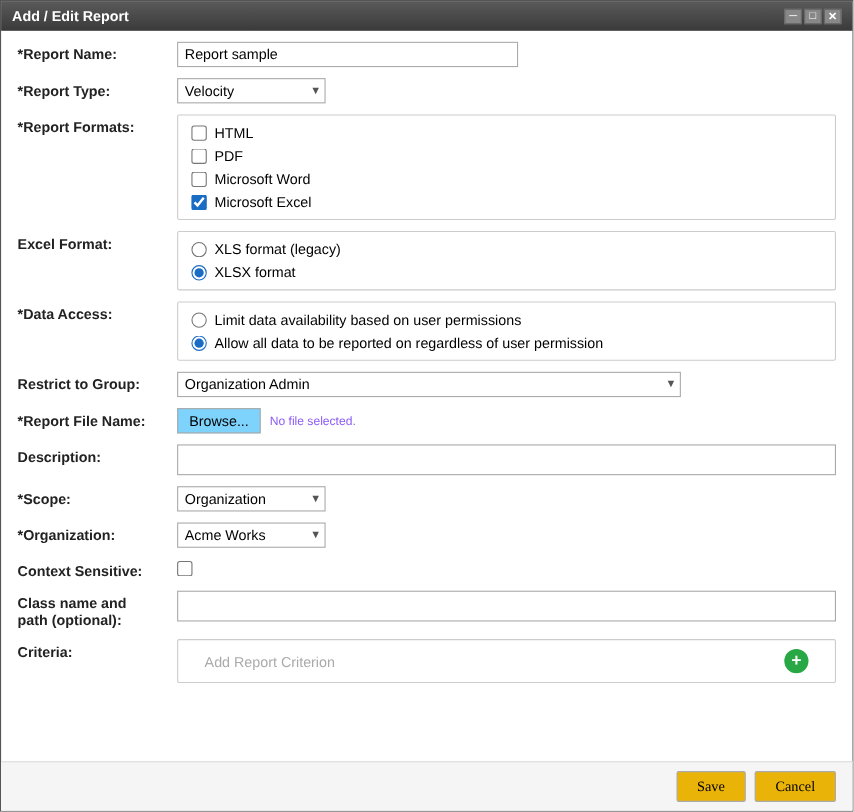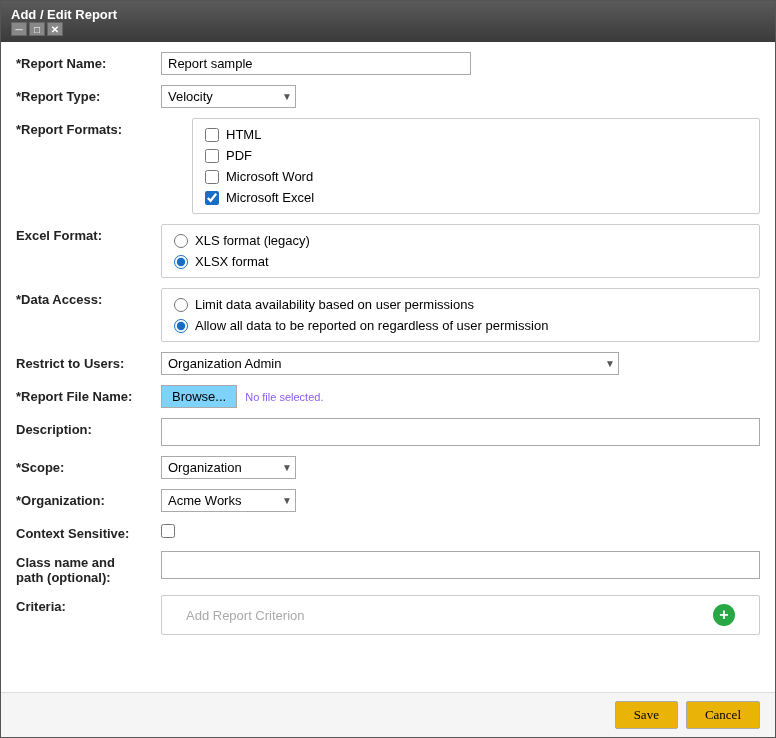--- a/index.html
+++ b/index.html
@@ -22,23 +22,22 @@
       flex-direction: column;
     }
     .title-bar {
       background: linear-gradient(to bottom, #5a5a5a, #3a3a3a);
       color: #fff;
       padding: 6px 10px;
       font-size: 13px;
       font-weight: bold;
       display: flex;
       justify-content: space-between;
-      align-items: flex-start;
+      align-items: center;
       flex-shrink: 0;
-      flex-direction: column;
     }
     .title-bar-controls {
       display: flex;
       gap: 2px;
     }
     .title-bar-btn {
       width: 16px;
       height: 14px;
       background: #888;
       border: 1px solid #666;
@@ -117,21 +116,20 @@
     .checkbox-row:last-child, .radio-row:last-child {
       margin-bottom: 0;
     }
     .checkbox-row input, .radio-row input {
       margin-right: 7px;
       width: 14px;
       height: 14px;
     }
     .formats-box {
       flex: 1;
-      margin-left: 31px;
     }
     .browse-btn {
       padding: 3px 10px;
       background: #7dd3fc;
       border: 1px solid #aaa;
       font-size: 13px;
       cursor: pointer;
       font-family: Arial, sans-serif;
     }
     .no-file-label {
@@ -307,21 +305,21 @@
           </div>
           <div class="radio-row">
             <input type="radio" name="dataAccess" id="da-allow" class="blue-radio" checked="" style="">
             <label for="da-allow">Allow all data to be reported on regardless of user permission</label>
           </div>
         </div>
       </div>
     </div>
 
     <div class="form-row">
-      <div class="form-label">Restrict to Users:</div>
+      <div class="form-label">Restrict to Group:</div>
       <div class="form-control">
         <div class="select-wrapper">
           <select class="restrict-select">
             <option>Organization Admin</option>
           </select>
           <span class="select-arrow">▼</span>
         </div>
       </div>
     </div>
 

